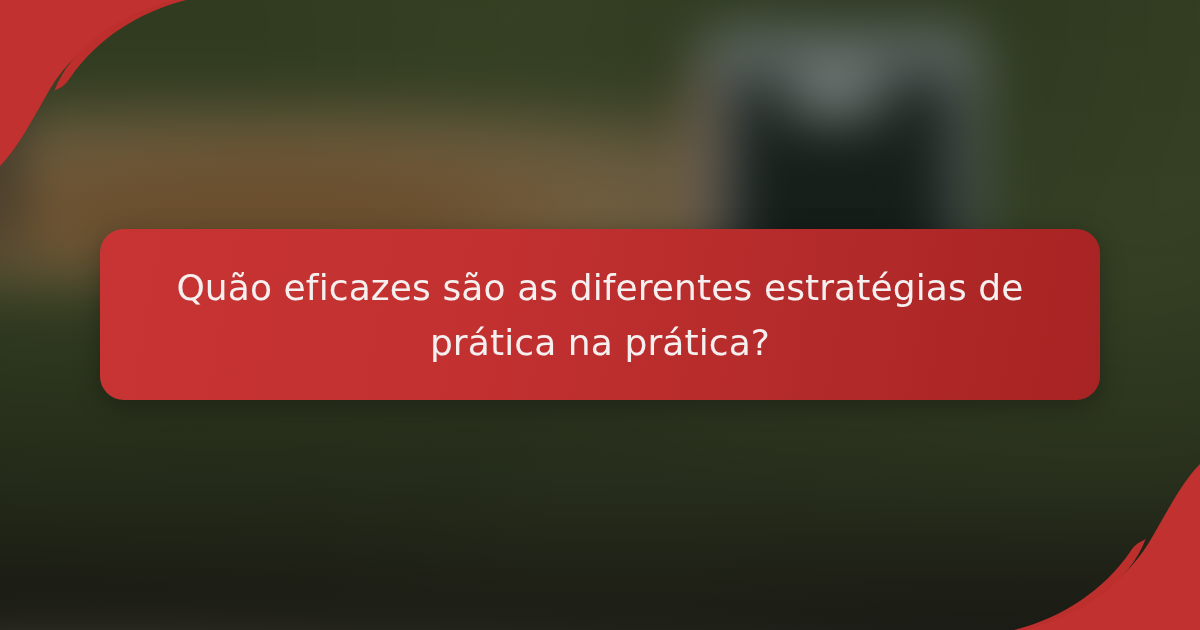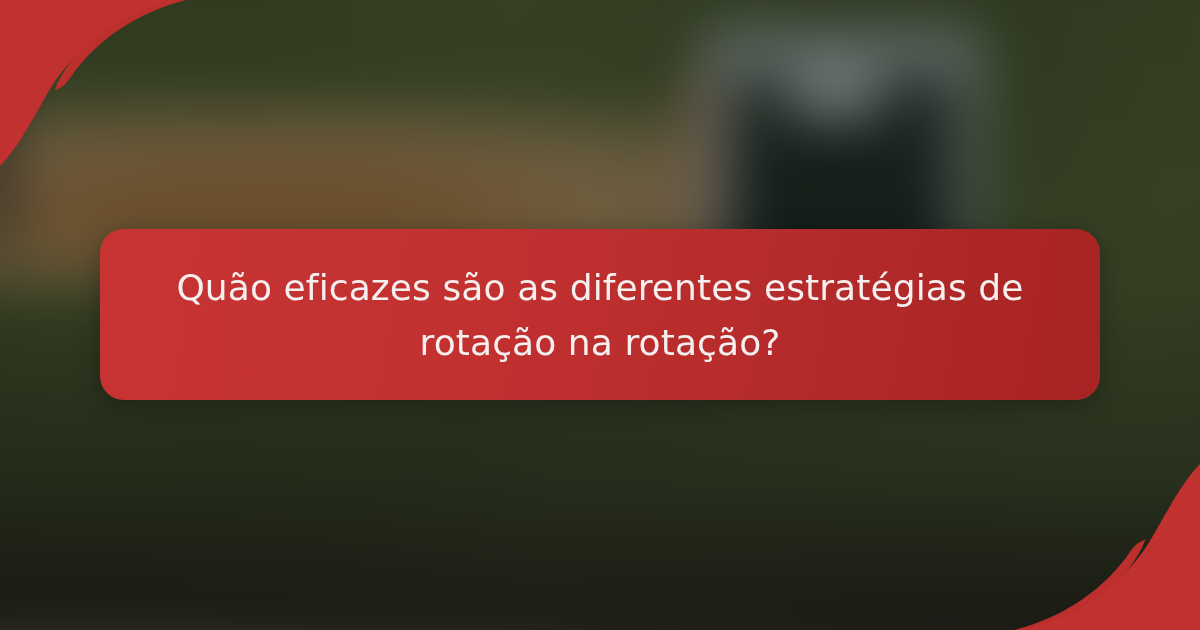--- a/index.html
+++ b/index.html
@@ -190,16 +190,16 @@
     <path d="M0,0 L182,0 C120,16 72,48 46,96 C30,124 16,150 0,166 Z" fill="#c0312f"></path>
     <path d="M186,0 C138,12 96,40 70,78 C62,90 56,88 54,92 C70,48 118,14 176,0 Z" fill="#bc2f2d"></path>
   </svg>
 
   <svg class="corner-deco bottom-right" viewBox="0 0 230 190" aria-hidden="true">
     <path d="M0,0 L182,0 C120,16 72,48 46,96 C30,124 16,150 0,166 Z" fill="#c0312f"></path>
     <path d="M186,0 C138,12 96,40 70,78 C62,90 56,88 54,92 C70,48 118,14 176,0 Z" fill="#bc2f2d"></path>
   </svg>
 
   <div class="question-card">
-    <p class="question-text">Quão eficazes são as diferentes estratégias de rotação na rotação?</p>
+    <p class="question-text">Quão eficazes são as diferentes estratégias de prática na prática?</p>
   </div>
 
 </div>
 
 </body></html>

